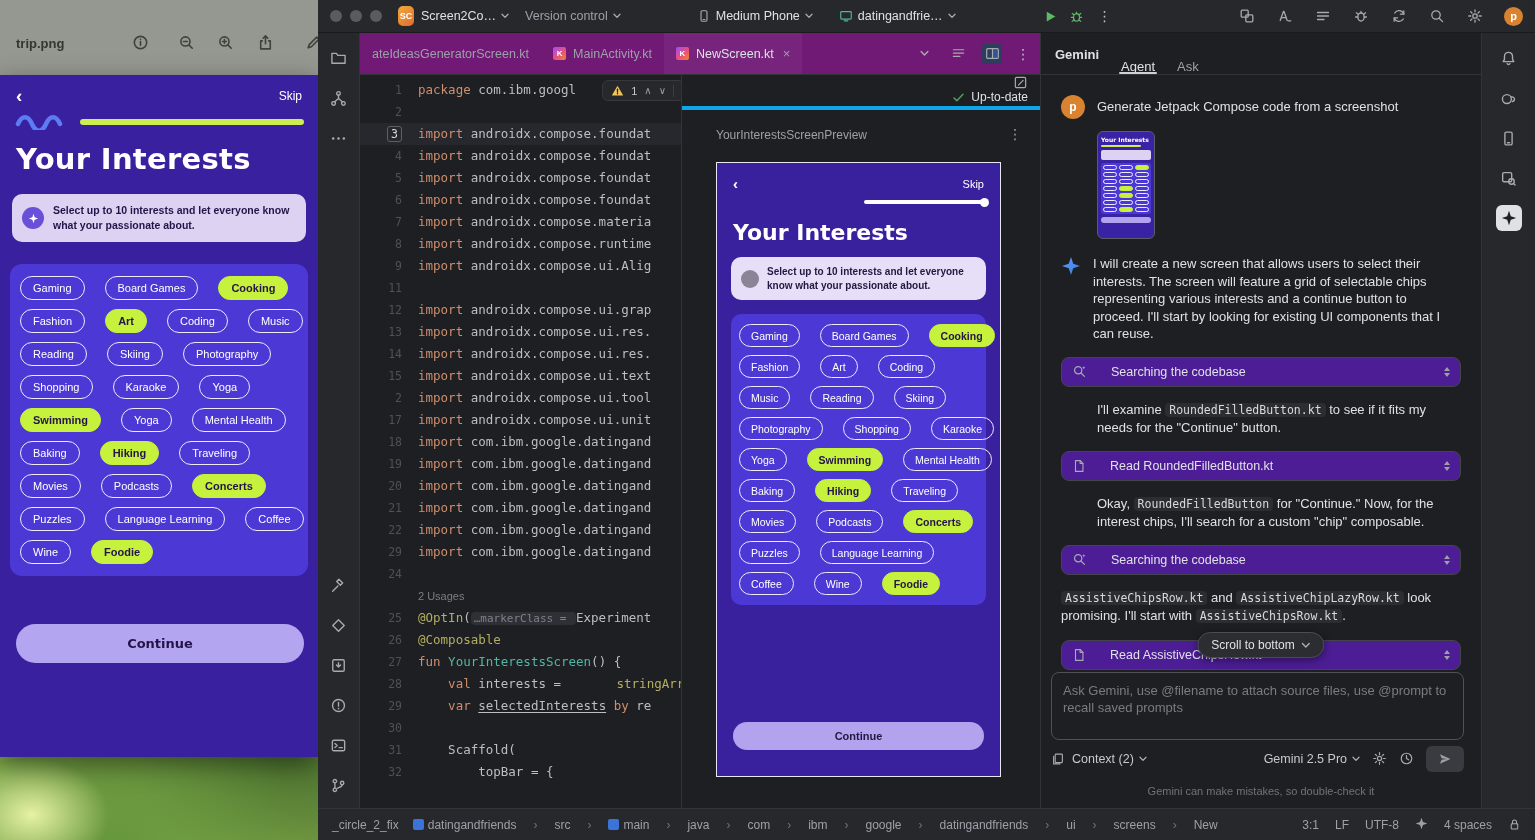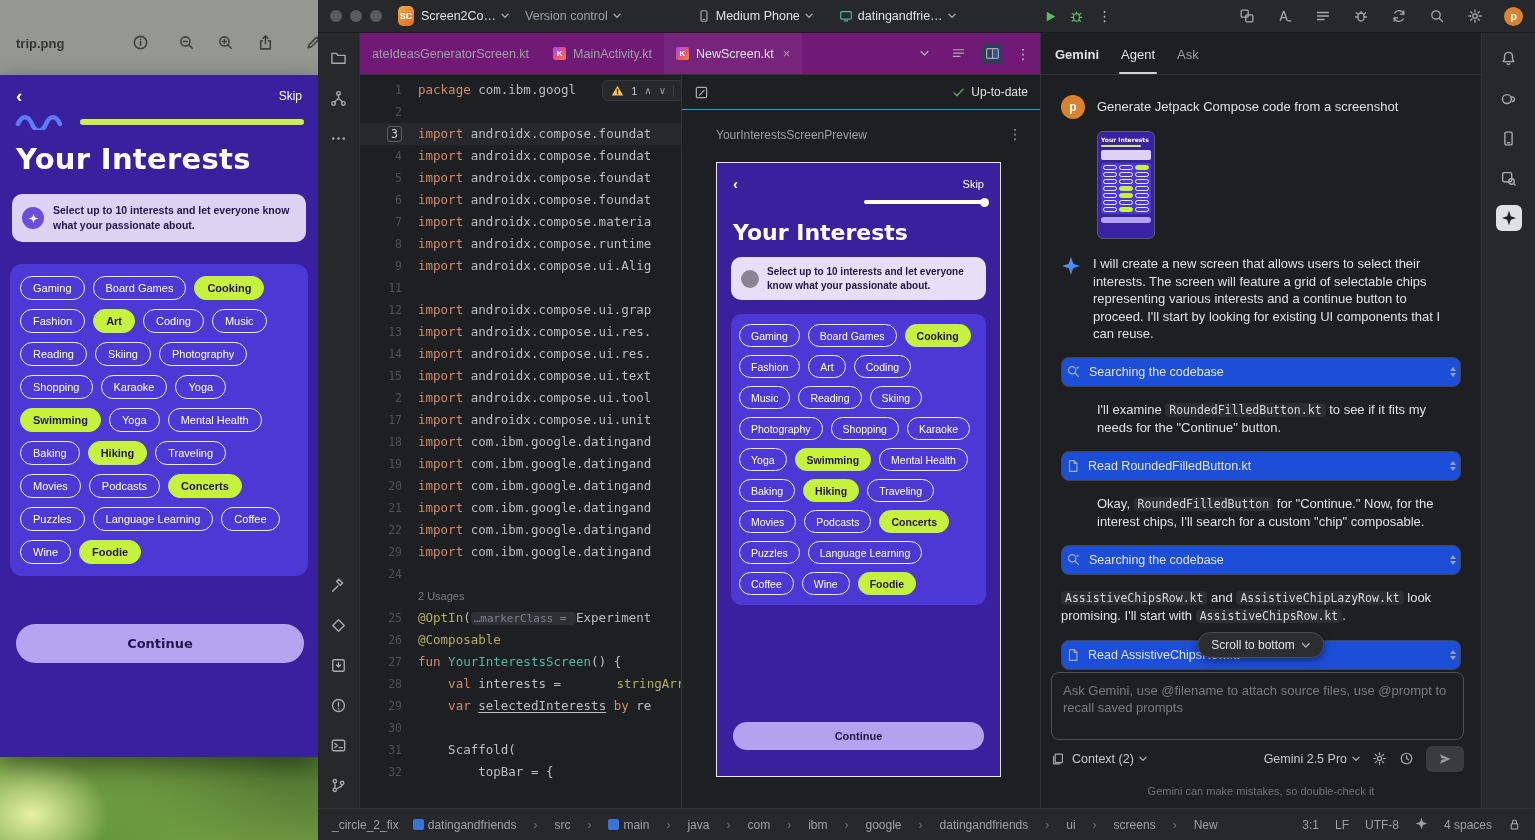--- a/index.html
+++ b/index.html
@@ -31,21 +31,21 @@
   .ml-bar { flex:1; height:6px; background:#cdee4f; border-radius:4px; }
   .ml-title { font-family:"DejaVu Sans", sans-serif; font-weight:800; font-size:29px; line-height:38px;
     color:#fff; padding:0 16px; margin-top:10px; letter-spacing:.3px; }
   .ml-info { margin:16px 12px 0; background:#ddd2f2; border-radius:10px; padding:8px 10px;
     display:flex; align-items:center; gap:9px; min-height:48px; }
   .ml-info-ic { width:22px; height:22px; border-radius:50%; background:#6a4fd8; flex:none;
     display:flex; align-items:center; justify-content:center; }
   .ml-info-tx { font-size:10.5px; line-height:1.4; color:#241448; font-weight:600; }
   .chips { margin:22px 10px 0; background:#4c38d4; border-radius:12px; padding:12px 10px;
     display:flex; flex-direction:column; gap:9px; }
-  .chip-row { display:flex; gap:8px;align-items:center; }
+  .chip-row { display:flex; gap:20px;align-items:center; }
   .chip { border:1.5px solid #efeaff; border-radius:999px; padding:5px 12px; font-size:11px;
     color:#fff; font-weight:500; white-space:nowrap; }
   .chip.sel { background:#c6f13c; border-color:#c6f13c; color:#241448; font-weight:700; }
   .ml-continue { position:absolute; left:16px; right:14px; bottom:94px; height:39px; background:#b3a5ef;
     border-radius:999px; display:flex; align-items:center; justify-content:center;
     color:#241448; font-weight:700; font-size:13px; font-family:"DejaVu Sans", sans-serif; }
 
   
   .ide { position:absolute; left:318px; top:0; width:1217px; height:840px; background:#1e1f22; }
   .topbar { position:absolute; left:0; top:0; width:1217px; height:33px; background:#26282b;
@@ -99,21 +99,21 @@
   .tu { color:#bcbec4; text-decoration:underline; text-underline-offset:2px; }
   .usages { color:#7a7e85; font-size:11px; font-family:"Liberation Sans", sans-serif; }
   .inspect { position:absolute; top:5px; right:-4px; display:flex; align-items:center; gap:7px;
     background:#26282b; border:1px solid #36383c; border-radius:6px; padding:3px 10px 3px 8px;
     font-size:11px; color:#c8cbd0; font-family:"Liberation Sans", sans-serif; }
   .insp-sep { width:1px; height:12px; background:#3c3e42; }
   .insp-ch { color:#9da0a8; font-size:10px; }
 
   
   .pvpanel { position:absolute; left:363px; top:75px; width:359px; height:733px; border-left:1px solid #323438; background:#1e1f22; }
-  .pvhead { height:35px; border-bottom:1px solid #0ea5e9; display:flex; align-items:center; padding:0 12px; }
+  .pvhead { height:35px; border-bottom:4px solid #0ea5e9; display:flex; align-items:flex-end; padding:0 12px;flex-direction:column; }
   .pv-status { margin-left:auto; display:flex; align-items:center; gap:6px; font-size:12px; color:#dfe1e5; }
   .pvbody { position:relative; height:697px; }
   .pv-name { position:absolute; left:34px; top:18px; font-size:12px; color:#9da0a8; }
   .pv-kebab { position:absolute; right:18px; top:16px; color:#9da0a8; font-size:14px; }
   .phone { position:absolute; left:34px; top:52px; width:285px; height:615px; background:#39219e;
     border:1.5px solid #e9e7f4; overflow:hidden; }
   .pv-top { display:flex; justify-content:space-between; align-items:center; padding:12px 16px 0; }
   .pv-back { color:#fff; font-size:15px; font-weight:700; }
   .pv-skip { color:#fff; font-size:11px; }
   .pv-progrow { display:flex; justify-content:flex-end; align-items:center; padding:0 12px; margin-top:8px; }
@@ -130,43 +130,43 @@
   .phone .chip { font-size:10.5px; padding:4.5px 11px; border-width:1.2px; }
   .pv-continue { position:absolute; left:16px; right:16px; bottom:26px; height:28px; background:#b2a3ee;
     border-radius:999px; display:flex; align-items:center; justify-content:center;
     color:#241742; font-weight:700; font-size:11px; }
 
   
   .gemini { position:absolute; left:722px; top:33px; width:441px; height:775px; background:#1e1f22;
     border-left:1px solid #323438; }
   .ghead { height:42px; border-bottom:1px solid #323438; display:flex; align-items:flex-end; gap:22px; padding:0 14px; }
   .gtitle { font-weight:700; font-size:13px; color:#dfe1e5; padding-bottom:12px; }
-  .gtab { font-size:13px; color:#dfe1e5; padding-bottom:12px; position:relative; }
+  .gtab { font-size:13px; color:#dfe1e5; position:relative; }
   .gtab.inactive { color:#9da0a8; }
   .gtab.active::after { content:''; position:absolute; left:-2px; right:-2px; bottom:0; height:2px;
     background:#cfd2d6; border-radius:1px; }
   .chat { position:absolute; left:0; top:42px; width:100%; height:596px; overflow:hidden; padding:20px 20px 0; }
   .umsg, .aimsg { display:flex; gap:12px; }
   .uav { width:24px; height:24px; border-radius:50%; background:#d9822f; color:#fff; font-size:12px;
     font-weight:700; display:flex; align-items:center; justify-content:center; flex:none; }
   .utxt { font-size:13px; color:#dfe1e5; padding-top:4px; }
   .thumb { margin:12px 0 14px 36px; width:58px; height:108px; border:1px solid #5a5d63; border-radius:6px;
     background:#3a22a4; overflow:hidden; padding:4px 3px; }
   .thumb-title { font-size:6px; font-weight:700; color:#fff; font-family:"DejaVu Sans", sans-serif; white-space:nowrap; }
   .thumb-progress { height:2px; width:80%; background:#cdee4f; border-radius:2px; margin:2px 0 3px; }
   .thumb-info { height:10px; background:#ddd2f2; border-radius:2px; margin-bottom:3px; }
   .thumb-chips { background:#4c38d4; border-radius:3px; padding:2px; display:flex; flex-wrap:wrap; gap:2px; }
   .mini-pill { width:14px; height:5px; border:1px solid rgba(255,255,255,.9); border-radius:3px; }
   .mini-pill.lime { background:#c6f13c; border-color:#c6f13c; }
   .thumb-btn { height:6px; background:#b2a3ee; border-radius:3px; margin-top:3px; }
   .aimsg { margin-top:16px; }
   .spark20 { flex:none; margin-top:1px; }
   .ptext { font-size:13px; color:#dfe1e5; line-height:17.5px; max-width:352px; }
-  .toolcard { margin:14px 0; height:30px; border:1px solid #43454a; border-radius:8px; background:#1d4ed8;
-    display:flex; align-items:center; gap:8px; padding:0 4px; }
+  .toolcard { margin:14px 0; height:30px; border:1px solid #43454a; border-radius:8px; background:#4c1d95;
+    display:flex; align-items:center; gap:24px; padding:0 10px; }
   .tc-label { font-size:12.5px; color:#dfe1e5; }
   .tc-exp { margin-left:auto; display:flex; flex-direction:column; align-items:center; gap:2px; }
   .tri-up { width:0; height:0; border-left:3.5px solid transparent; border-right:3.5px solid transparent;
     border-bottom:4.5px solid #9da0a8; }
   .tri-down { width:0; height:0; border-left:3.5px solid transparent; border-right:3.5px solid transparent;
     border-top:4.5px solid #9da0a8; }
   .para { margin:12px 0; font-size:13px; color:#dfe1e5; line-height:17.5px; }
   .para.indent { margin-left:36px; max-width:352px; }
   .icode { font-family:"DejaVu Sans Mono", monospace; font-size:11.5px; background:#2b2d31;
     border-radius:4px; padding:0 4px; color:#d8dade; }

